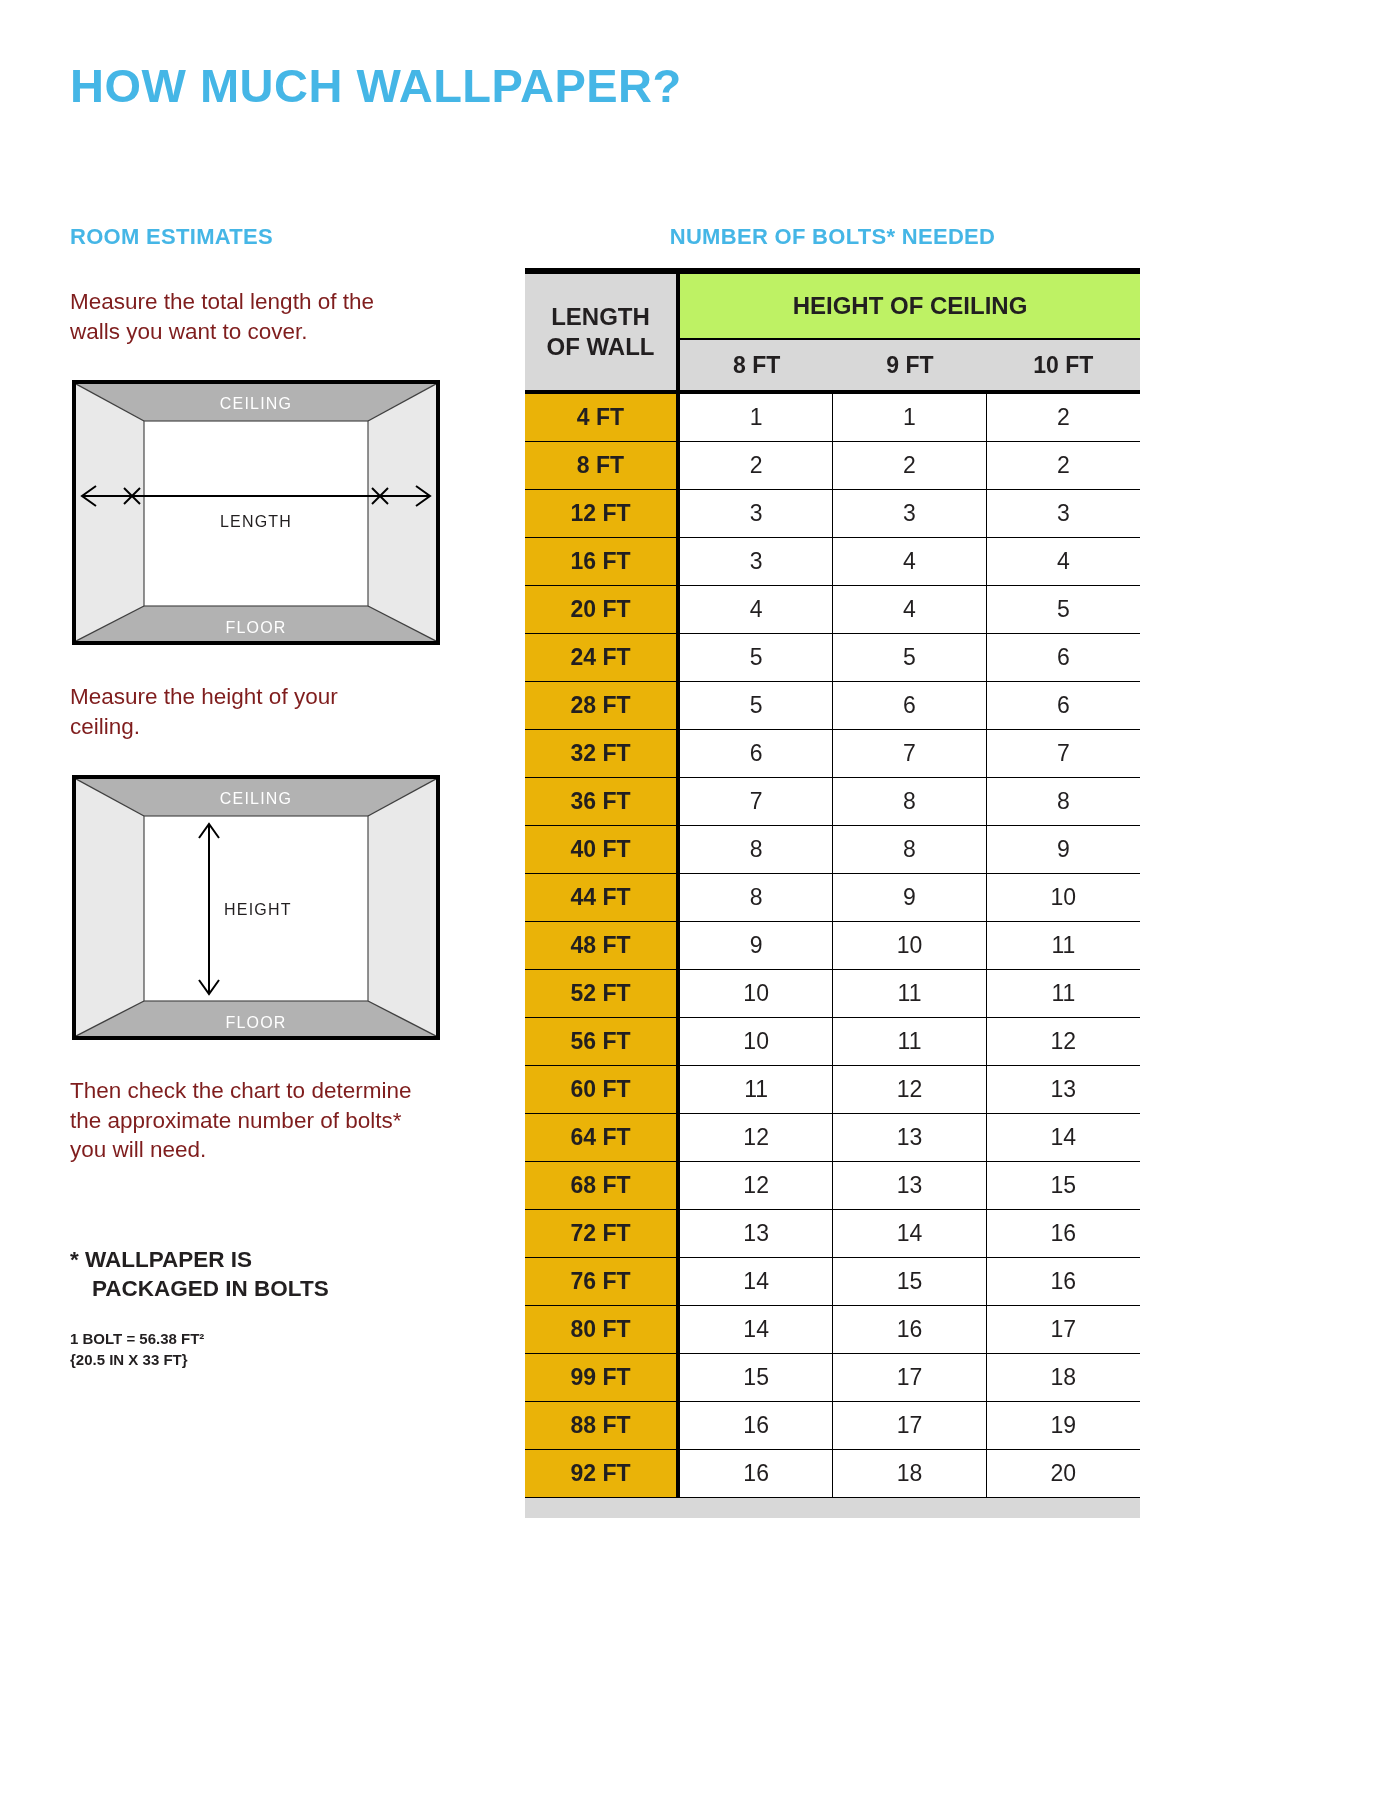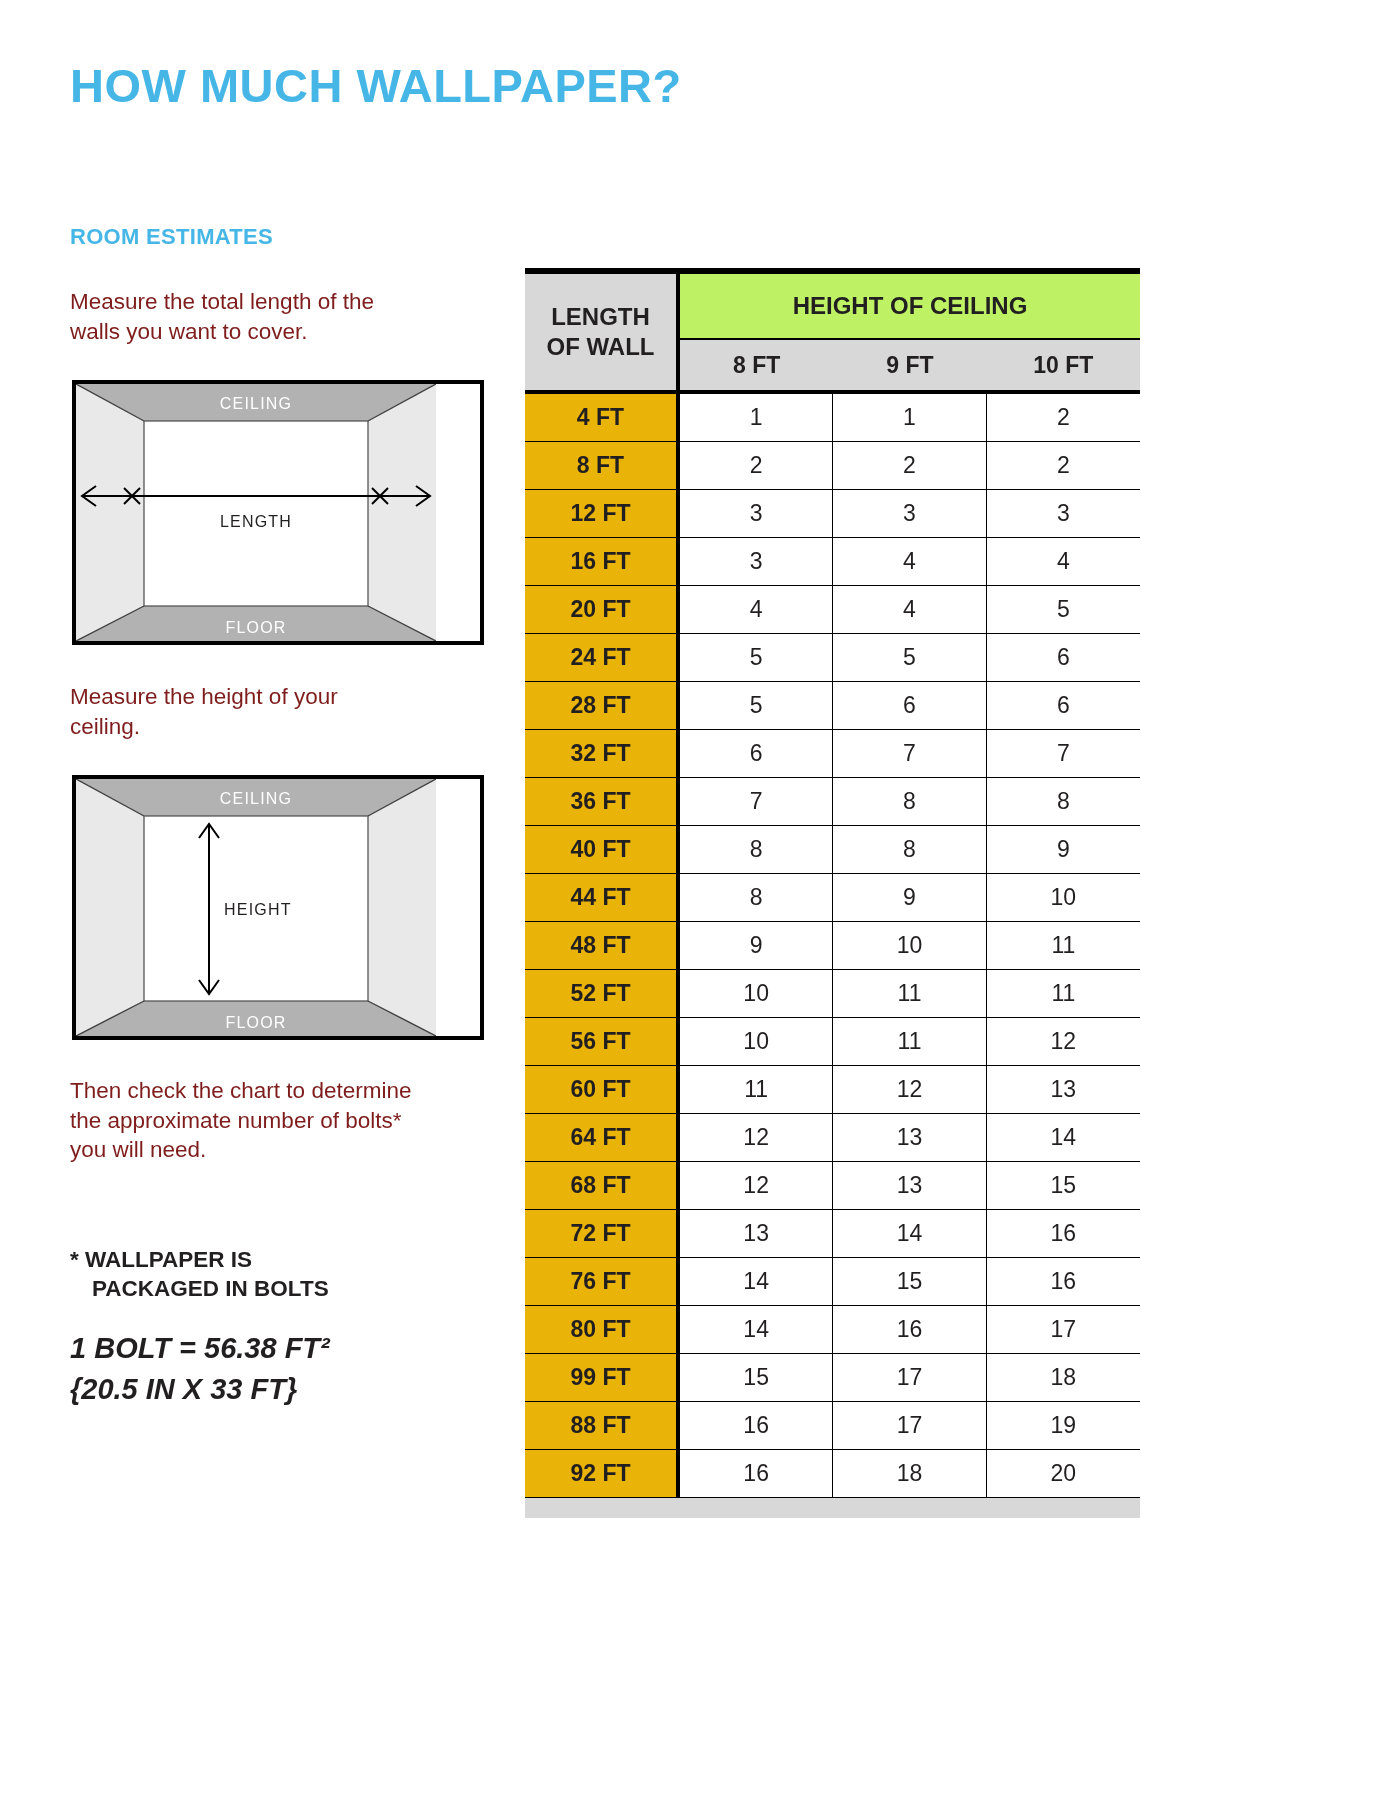--- a/index.html
+++ b/index.html
@@ -44,30 +44,29 @@
     position: absolute;
     left: 70px; top: 1245px;
     font-size: 22.5px;
     font-weight: bold;
     line-height: 1.3;
   }
   .footnote .indent { padding-left: 22px; }
   .bolt-info {
     position: absolute;
     left: 70px; top: 1328px;
-    font-size: 29px;
+    font-size: 15px;
     font-weight: bold;
     line-height: 1.4;
-    font-style: italic;
   }
   
   .diagram {
     position: absolute;
     left: 72px;
-    width: 412px;
+    width: 368px;
     height: 265px;
     border: 4px solid #000;
     background: #fff;
   }
   .diagram-1 { top: 380px; }
   .diagram-2 { top: 775px; }
   .diagram svg { display: block; }
   .diag-label {
     font-size: 16px;
     letter-spacing: 1.2px;
@@ -211,20 +210,21 @@
   <div class="footnote">
     <div>* WALLPAPER IS</div>
     <div class="indent">PACKAGED IN BOLTS</div>
   </div>
 
   <div class="bolt-info">
     <div>1 BOLT = 56.38 FT²</div>
     <div>{20.5 IN X 33 FT}</div>
   </div>
 
+  <h2 class="section-heading heading-bolts">NUMBER OF BOLTS* NEEDED</h2>
 
   <div class="bolt-table">
     <div class="thead-grid">
       <div class="col1-head">
         <div>LENGTH</div>
         <div>OF WALL</div>
       </div>
       <div class="head-right">
         <div class="group-head">HEIGHT OF CEILING</div>
         <div class="heights-row">

